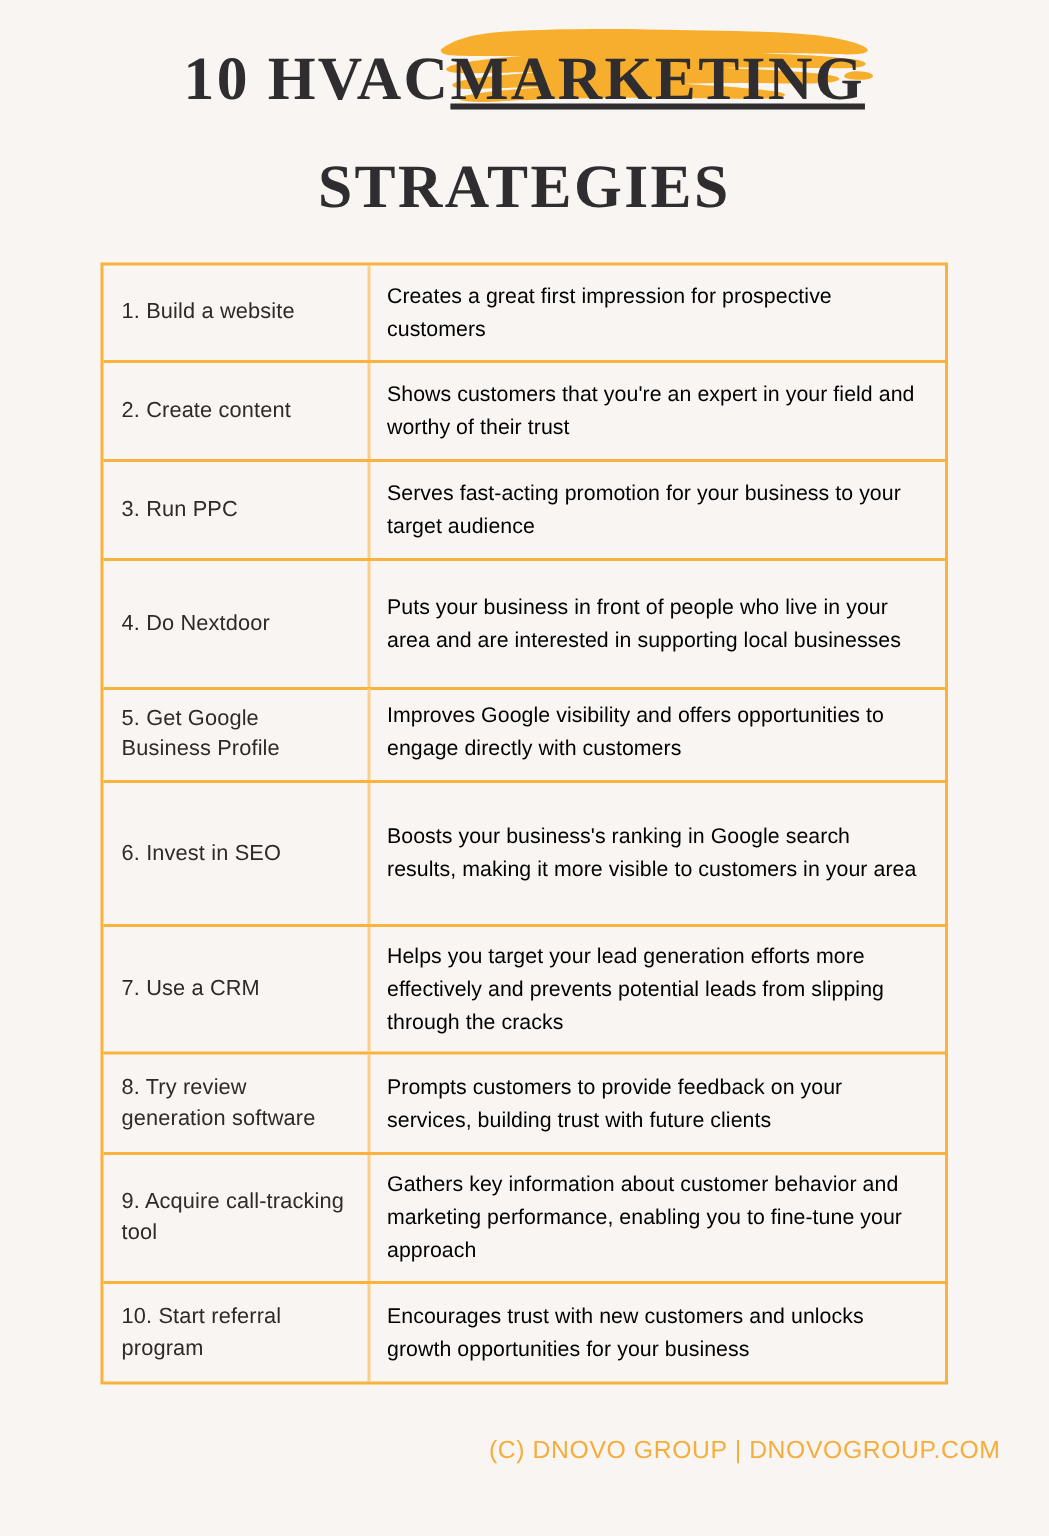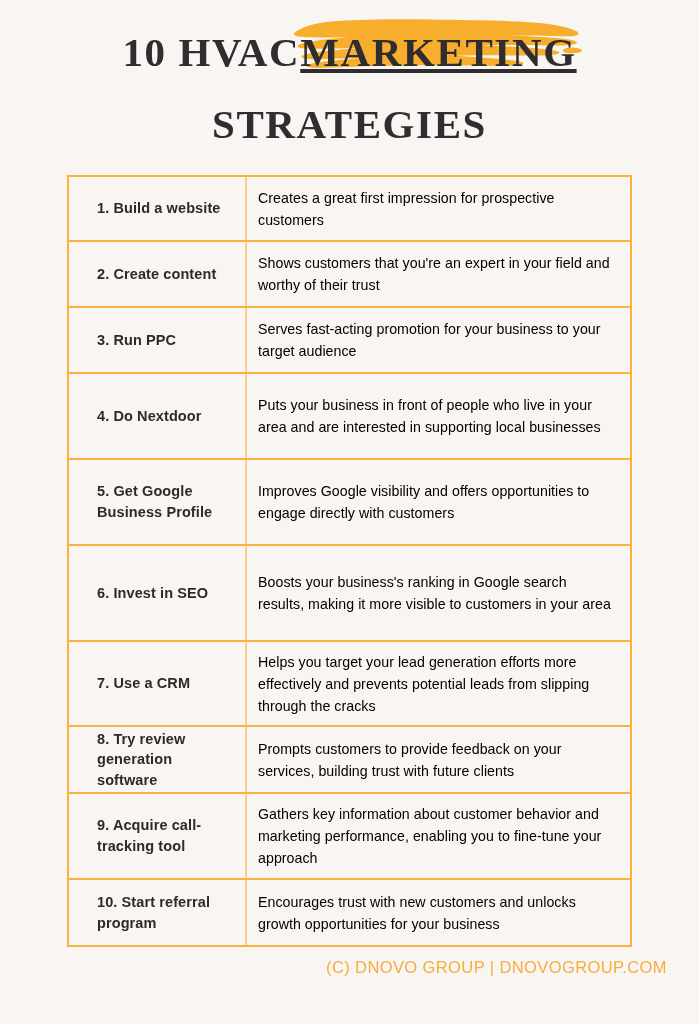--- a/index.html
+++ b/index.html
@@ -73,23 +73,23 @@
   }
   .row:last-child { border-bottom: none; }
 
   .cell-title {
     width: 178px;
     flex: 0 0 178px;
     box-sizing: border-box;
     border-right: 2px solid #fbcf8a;
     display: flex;
     align-items: center;
-    padding: 10px 12px 10px 28px;
+    padding: 10px 12px 10px 12px;
     font-size: 14.5px;
-    font-weight: bold;
+    font-weight: normal;
     color: #2d2a28;
     line-height: 1.42;
     letter-spacing: 0.1px;
   }
   .cell-desc {
     flex: 1 1 auto;
     box-sizing: border-box;
     display: flex;
     align-items: center;
     padding: 10px 14px 10px 11px;
@@ -97,21 +97,21 @@
     color: #000000;
     line-height: 1.55;
     letter-spacing: 0.05px;
   }
 
   
   .r1 { height: 65px; }
   .r2 { height: 66px; }
   .r3 { height: 66px; }
   .r4 { height: 86px; }
-  .r5 { height: 86px; }
+  .r5 { height: 62px; align-items: flex-end; }
   .r6 { height: 96px; }
   .r7 { height: 85px; }
   .r8 { height: 67px; }
   .r9 { height: 86px; }
   .r10 { height: 65px; }
 
   
   .footer {
     position: absolute;
     right: 32px;

